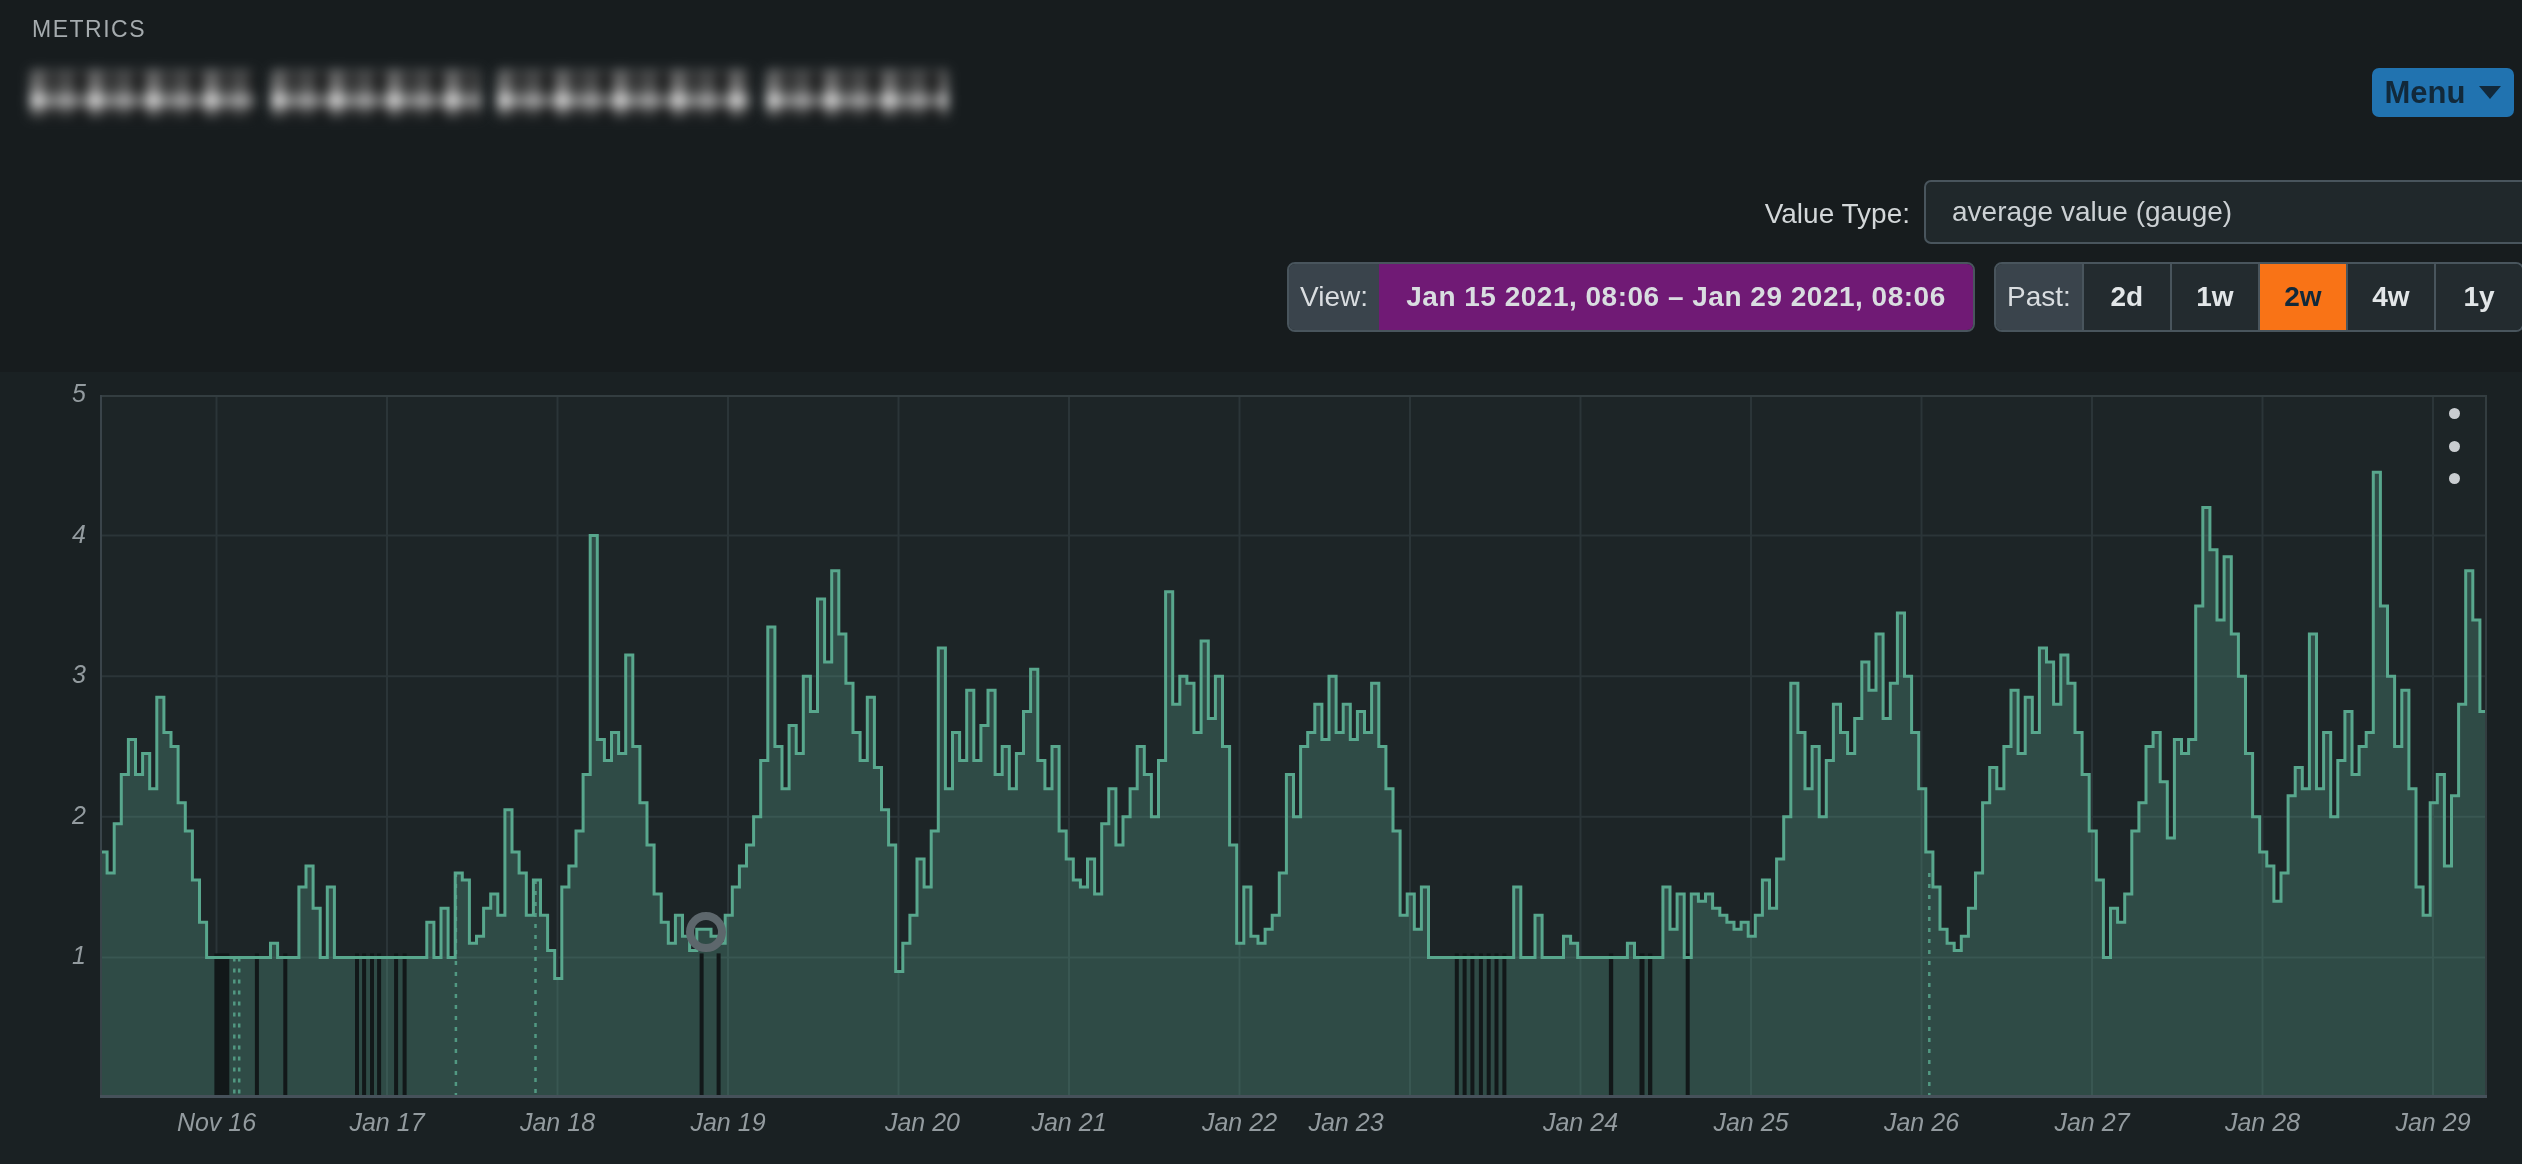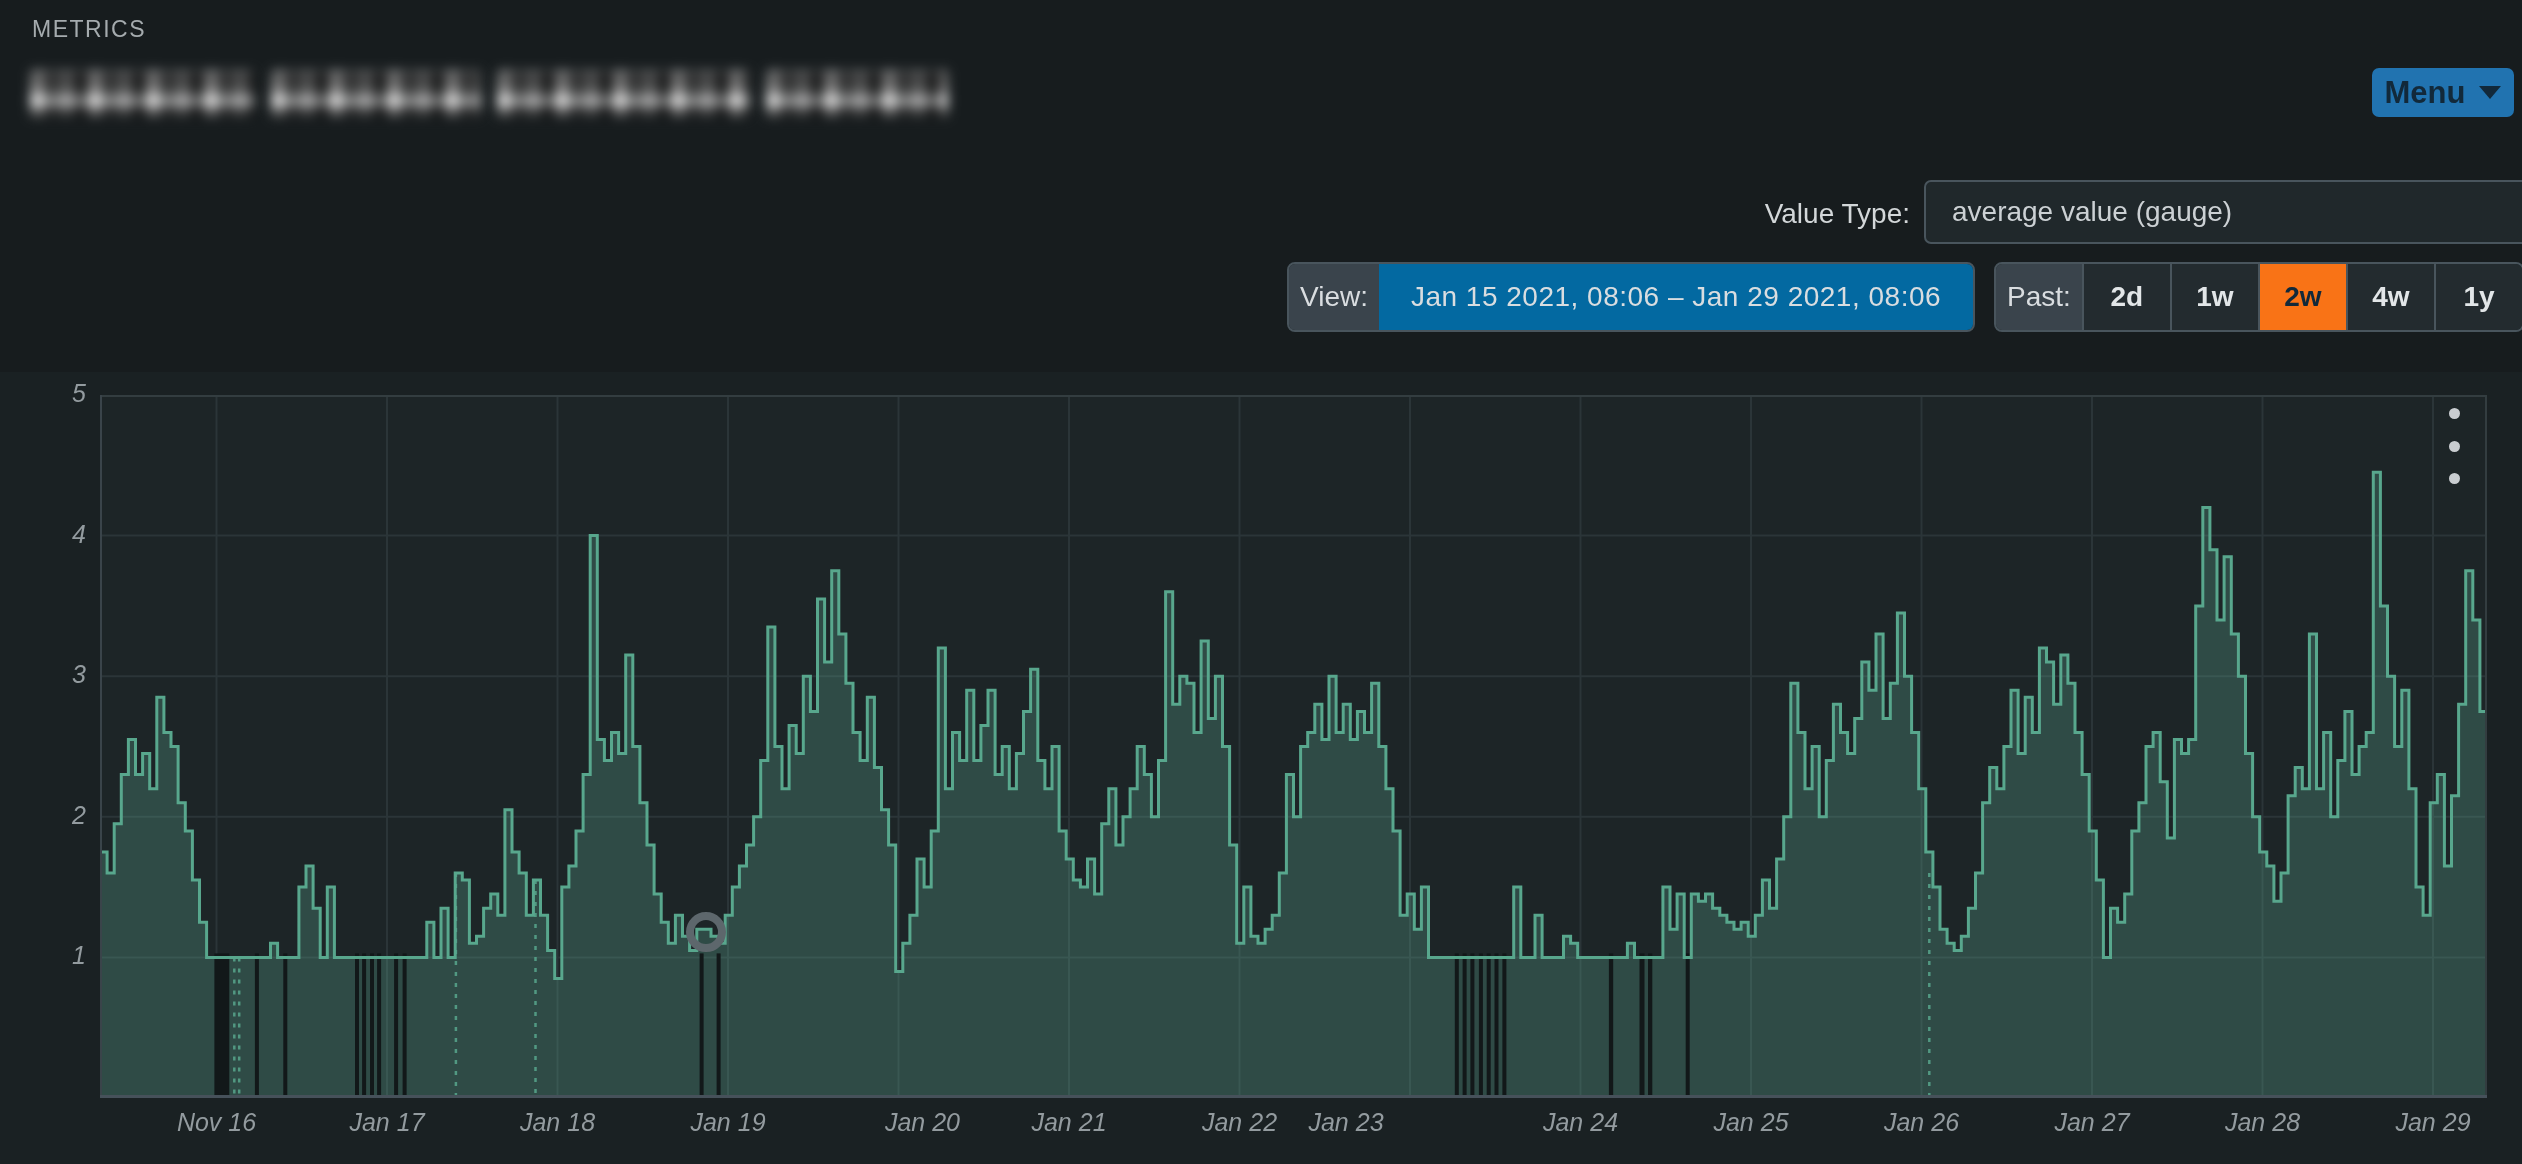--- a/index.html
+++ b/index.html
@@ -23,21 +23,21 @@
     display:flex;align-items:center;padding:0 26px;color:#ccd1d4;font-size:28px;cursor:pointer;}
   .select .sel-text{flex:1;}
   .updown{display:flex;flex-direction:column;gap:6px;align-items:center;}
   .tri-up{width:0;height:0;border-left:10px solid transparent;border-right:10px solid transparent;border-bottom:11px solid #c6cbce;}
   .tri-dn{width:0;height:0;border-left:10px solid transparent;border-right:10px solid transparent;border-top:11px solid #c6cbce;}
 
   .group{position:absolute;top:262px;height:70px;border:2px solid #49555d;border-radius:8px;display:flex;overflow:hidden;background:#20282b;}
   .group .seg{display:flex;align-items:center;justify-content:center;font-size:28px;color:#d9dde0;}
   .seg-label{background:#3a444c;color:#d5dadd;padding:0 11px;}
   .view-group{left:1287px;width:688px;}
-  .view-value{flex:1;background:#0369a1;letter-spacing:.5px;}
+  .view-value{flex:1;background:#701a75;letter-spacing:.5px;font-weight:bold;}
   .past-group{left:1994px;width:530px;}
   .past-opt{background:#232b2f;border:none;border-left:2px solid #49555d;color:#e2e6e8;font-size:28px;font-weight:bold;cursor:pointer;}
   .past-opt.selected{background:#f97316;color:#12293a;}
 
   .chart-panel{position:absolute;left:0;top:372px;width:2522px;height:792px;background:#1a2123;}
   .plot{position:absolute;left:100px;top:23px;width:2387px;height:703px;background:#1d2527;}
   .ylab{position:absolute;width:60px;text-align:right;font-size:25px;font-style:italic;color:#939b9f;}
   .xlab{position:absolute;width:140px;text-align:center;font-size:25px;font-style:italic;color:#939b9f;top:736px;}
   .kebab{position:absolute;left:2432px;top:36px;width:44px;height:76px;display:flex;flex-direction:column;align-items:center;justify-content:space-between;cursor:pointer;}
   .kebab i{width:11px;height:11px;border-radius:50%;background:#c9cdd0;}

